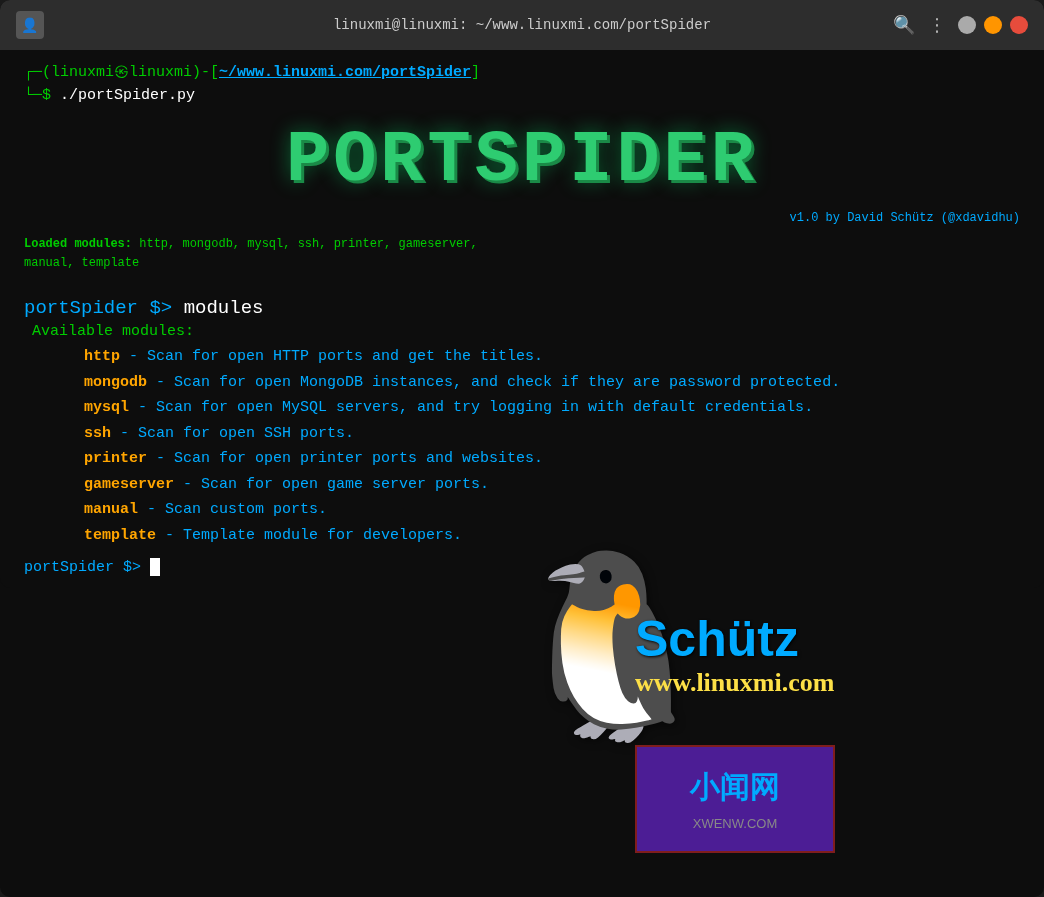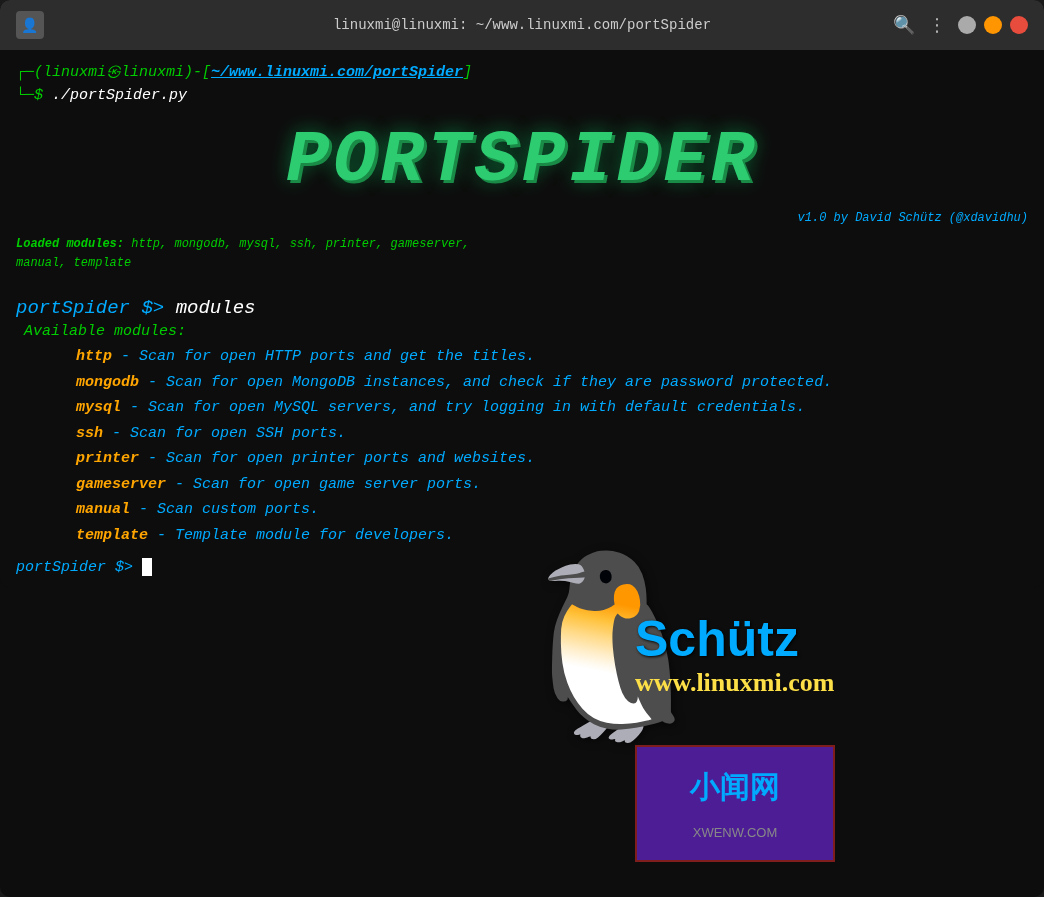--- a/index.html
+++ b/index.html
@@ -83,24 +83,23 @@
       display: inline-block;
     }
 
     .win-btn-minimize { background: #aaa; }
     .win-btn-maximize { background: #ff9500; }
     .win-btn-close { background: #e74c3c; }
 
     .terminal-content {
       flex: 1;
       background: #0d0d0d;
-      padding: 12px 16px;
+      padding: 12px 24px;
       overflow: hidden;
       border-radius: 0 0 10px 10px;
-      font-style: italic;
     }
 
     .prompt-line {
       color: #00cc00;
       font-size: 15px;
       font-family: 'Courier New', Courier, monospace;
       line-height: 1.5;
     }
 
     .prompt-line .bracket { color: #00cc00; }
@@ -322,17 +321,17 @@
     </div>
 
     <div class="watermark-overlay">
       <div class="watermark-tux">🐧</div>
       <div style="position:absolute; top:40px; left:155px; display:flex; flex-direction:column;">
         <span style="color:#00aaff; font-size:50px; font-weight:900; font-family:Arial,sans-serif; text-shadow:1px 1px 3px #000;">Schütz</span>
         <span style="color:#fde047; font-size:26px; font-family:Liberation Serif, serif; font-weight:bold; margin-top:0;">www.linuxmi.com</span>
       </div>
       <div class="watermark-box" style="position:absolute; top:175px; left:155px; background:#4c1d95; border:2px solid #7f1d1d; padding:20px 24px; text-align:center; min-width:200px;">
         <div style="color:#00aaff; font-size:30px; font-weight:900; font-family:Arial,sans-serif;">小闻网</div>
-        <div style="color:#888; font-size:13px; font-family:Arial,sans-serif; margin-top:17px;">XWENW.COM</div>
+        <div style="color:#888; font-size:13px; font-family:Arial,sans-serif; margin-top:8px;">XWENW.COM</div>
       </div>
     </div>
   </div>
 </div>
 
 </body></html>

